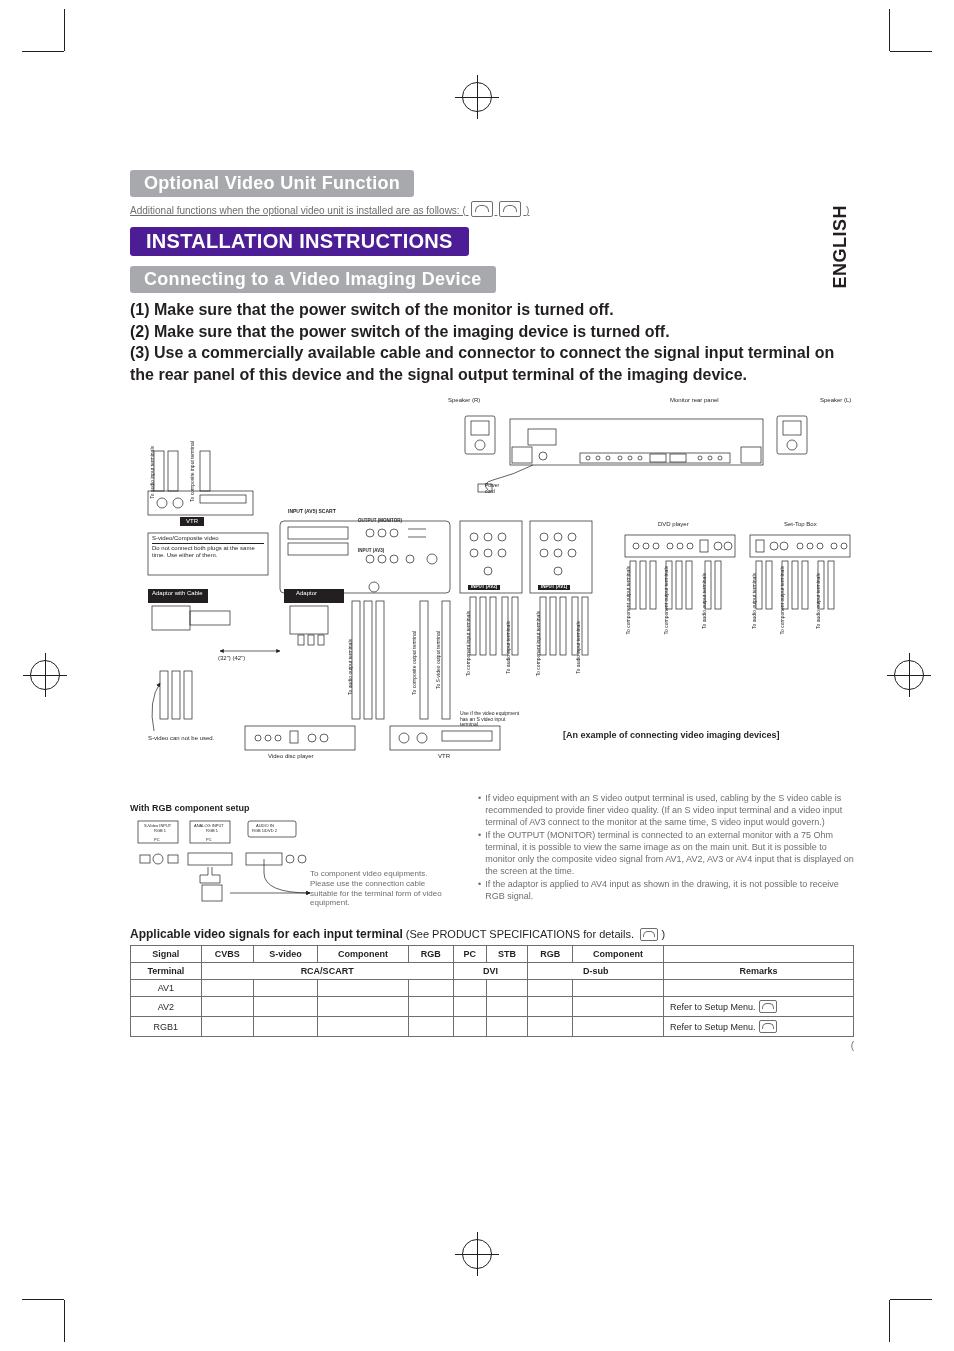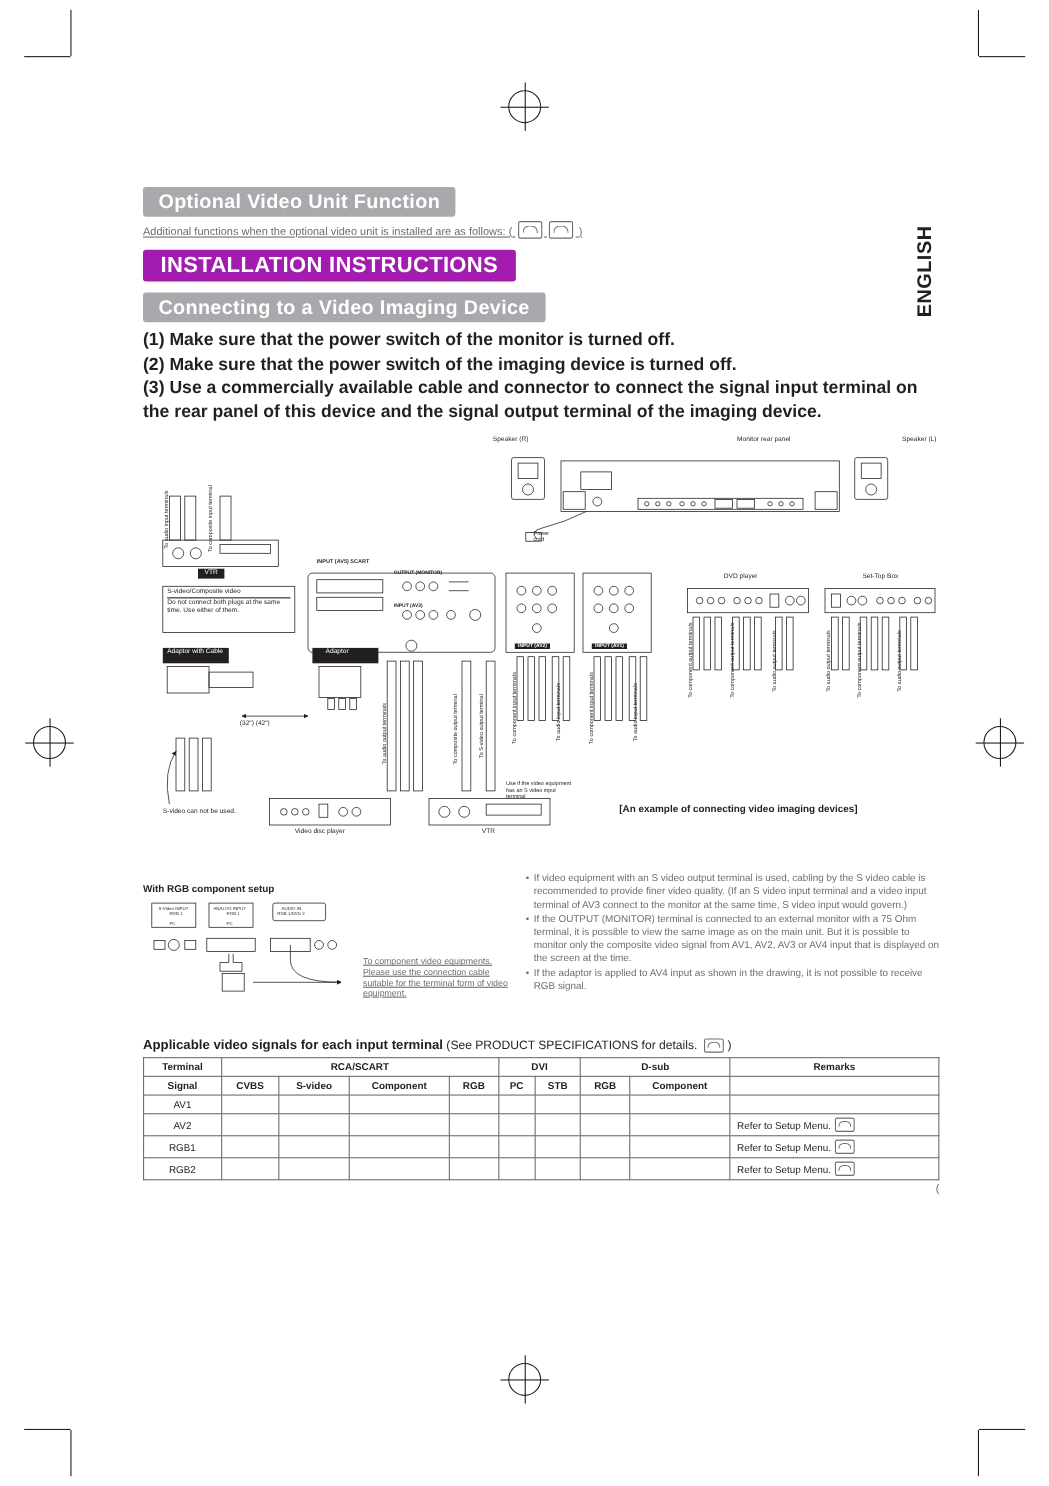--- a/index.html
+++ b/index.html
@@ -29,21 +29,21 @@
   .reg.top { top: 82px; left: 462px; }
   .reg.bot { bottom: 82px; left: 462px; }
   .reg.left { top: 660px; left: 30px; }
   .reg.right { top: 660px; right: 30px; }
 
   .sidebar { position: absolute; right: 103px; top: 205px; font-weight: bold; font-size: 18px; letter-spacing: .5px; transform: rotate(180deg); writing-mode: vertical-rl; }
 
   .content { position: absolute; left: 130px; top: 170px; width: 724px; }
 
   .pill { display: inline-block; background: #a7a9ac; color: #fff; font-weight: 800; font-size: 18px; padding: 3px 14px; border-radius: 3px; letter-spacing: .3px; }
-  .pill.dark { background: #a21caf; color: #fff; font-size: 20px; padding: 3px 16px; }
+  .pill.dark { background: #4c1d95; color: #fff; font-size: 20px; padding: 3px 16px; }
 
   .intro { font-size: 10px; color: #6d6e71; margin-top: 4px; text-decoration: underline; }
   .dog-icon { display: inline-block; width: 22px; height: 16px; border: 1px solid #6d6e71; border-radius: 2px; vertical-align: -3px; margin: 0 2px; }
   .dog-icon::before { content: ""; display: block; margin: 3px auto 0; width: 12px; height: 6px; border: 1px solid #6d6e71; border-bottom: none; border-radius: 6px 6px 0 0; }
 
   .instr { margin-top: 6px; font-size: 16px; font-weight: bold; line-height: 1.35; }
 
   .diagram { position: relative; width: 724px; height: 400px; margin-top: 6px; font-size: 6px; line-height: 1.1; color: #231f20; }
   .diagram svg { position: absolute; inset: 0; }
   .diagram .lbl { position: absolute; color: #fff; background: #231f20; padding: 1px 6px; font-size: 6px; }
@@ -53,21 +53,21 @@
   .notes-wrap { display: flex; gap: 18px; margin-top: 2px; }
   .leftcol { width: 330px; position: relative; }
   .leftcol svg { display: block; }
   .leftcol .cap { font-size: 8px; color: #6d6e71; line-height: 1.2; }
   .rightcol { flex: 1; font-size: 9px; color: #6d6e71; line-height: 1.3; }
   .rightcol .bullet { display: flex; gap: 4px; margin-bottom: 2px; }
   .rightcol .bullet .dot { flex: 0 0 auto; }
 
   .example-cap { font-size: 9px; font-weight: bold; }
 
-  .table-head { font-size: 12px; font-weight: 900; margin-top: 20px; }
+  .table-head { font-size: 12px; font-weight: 900; margin-top: 4px; }
   .table-head .sub { font-weight: normal; font-size: 11px; }
 
   table.sig { border-collapse: collapse; width: 100%; margin-top: 4px; font-size: 9px; }
   table.sig th, table.sig td { border: 1px solid #6d6e71; padding: 3px 4px; text-align: center; }
   table.sig td.remark { text-align: left; padding-left: 6px; }
   .mini-dog { display: inline-block; width: 18px; height: 13px; border: 1px solid #6d6e71; border-radius: 2px; vertical-align: -3px; margin-left: 3px; }
   .mini-dog::before { content: ""; display: block; margin: 2px auto 0; width: 10px; height: 5px; border: 1px solid #6d6e71; border-bottom: none; border-radius: 5px 5px 0 0; }
 
   .bottom-paren { text-align: right; font-size: 10px; color: #6d6e71; margin-top: 3px; }
 
@@ -414,21 +414,21 @@
             </defs>
           <text x="14" y="14" font-size="4" fill="#231f20">S-Video INPUT</text>
           <text x="24" y="19" font-size="4" fill="#231f20">RGB 1</text>
           <text x="64" y="14" font-size="4" fill="#231f20">ANALOG INPUT</text>
           <text x="76" y="19" font-size="4" fill="#231f20">RGB 1</text>
           <text x="126" y="14" font-size="4" fill="#231f20">AUDIO IN</text>
           <text x="122" y="19" font-size="4" fill="#231f20">RGB 1/DVD 2</text>
           <text x="24" y="28" font-size="4" fill="#231f20">PC</text>
           <text x="76" y="28" font-size="4" fill="#231f20">PC</text>
         </svg>
-        <div class="cap" style="position:absolute; left:200px; top:76px; width:140px;text-decoration:underline;">To component video equipments.
+        <div class="cap" style="position:absolute; left:180px; top:76px; width:140px;">To component video equipments.
 Please use the connection cable suitable for the terminal form of video equipment.</div>
       </div>
       <div class="rightcol">
         <div class="bullet">
             <span class="dot">•</span>
             <span>If video equipment with an S video output terminal is used, cabling by the S video cable is recommended to provide finer video quality. (If an S video input terminal and a video input terminal of AV3 connect to the monitor at the same time, S video input would govern.)</span>
           </div>
         <div class="bullet">
             <span class="dot">•</span>
             <span>If the OUTPUT (MONITOR) terminal is connected to an external monitor with a 75 Ohm terminal, it is possible to view the same image as on the main unit. But it is possible to monitor only the composite video signal from AV1, AV2, AV3 or AV4 input that is displayed on the screen at the time.</span>
@@ -442,39 +442,39 @@
 
     
     <div class="table-head">
       <span>Applicable video signals for each input terminal</span><span class="sub"> (See PRODUCT SPECIFICATIONS for details.</span>
       <span class="mini-dog"></span><span class="sub"> )</span>
     </div>
 
     <table class="sig">
       <tbody>
           <tr>
-        <th>Terminal</th>
-        <th colspan="4">RCA/SCART</th>
-        <th colspan="2">DVI</th>
-        <th colspan="2">D-sub</th>
-        <th style="width:190px">Remarks</th>
-      </tr>
-      <tr>
         <th>Signal</th>
         <th>CVBS</th>
         <th>S-video</th>
         <th>Component</th>
         <th>RGB</th>
         <th>PC</th>
         <th>STB</th>
         <th>RGB</th>
         <th>Component</th>
         <th></th>
       </tr>
       <tr>
+        <th>Terminal</th>
+        <th colspan="4">RCA/SCART</th>
+        <th colspan="2">DVI</th>
+        <th colspan="2">D-sub</th>
+        <th style="width:190px">Remarks</th>
+      </tr>
+      <tr>
             <td>AV1</td>
             <td></td>
             <td></td>
             <td></td>
             <td></td>
             <td></td>
             <td></td>
             <td></td>
             <td></td>
             <td class="remark"></td>
@@ -496,31 +496,19 @@
             <td></td>
             <td></td>
             <td></td>
             <td></td>
             <td></td>
             <td></td>
             <td></td>
             <td></td>
             <td class="remark"><span>Refer to Setup Menu.</span><span class="mini-dog"></span></td>
           </tr>
-      <tr>
-            <td>RGB2</td>
-            <td></td>
-            <td></td>
-            <td></td>
-            <td></td>
-            <td></td>
-            <td></td>
-            <td></td>
-            <td></td>
-            <td class="remark"><span>Refer to Setup Menu.</span><span class="mini-dog"></span></td>
-          </tr>
     </tbody>
       </table>
 
     <div class="bottom-paren">(</div>
 
   </div>
 </div>
 
 </body></html>

